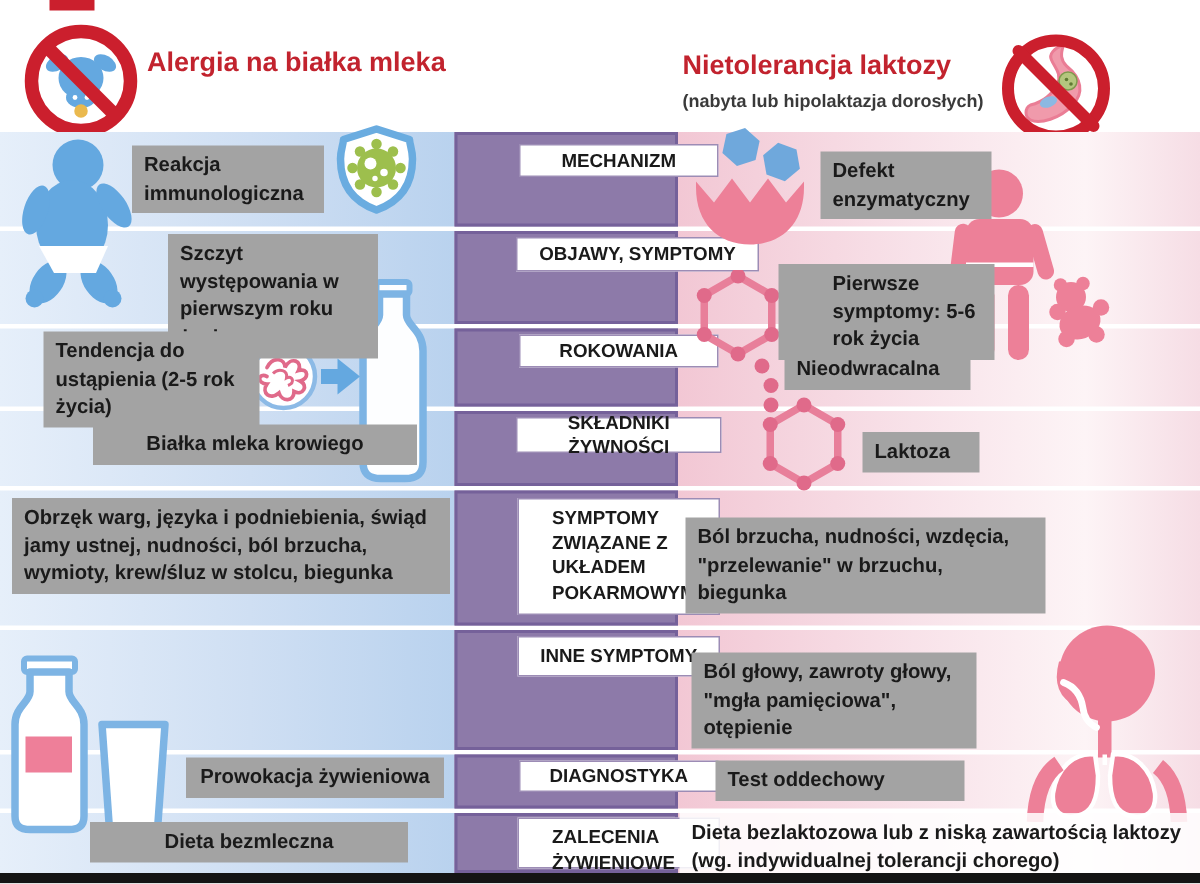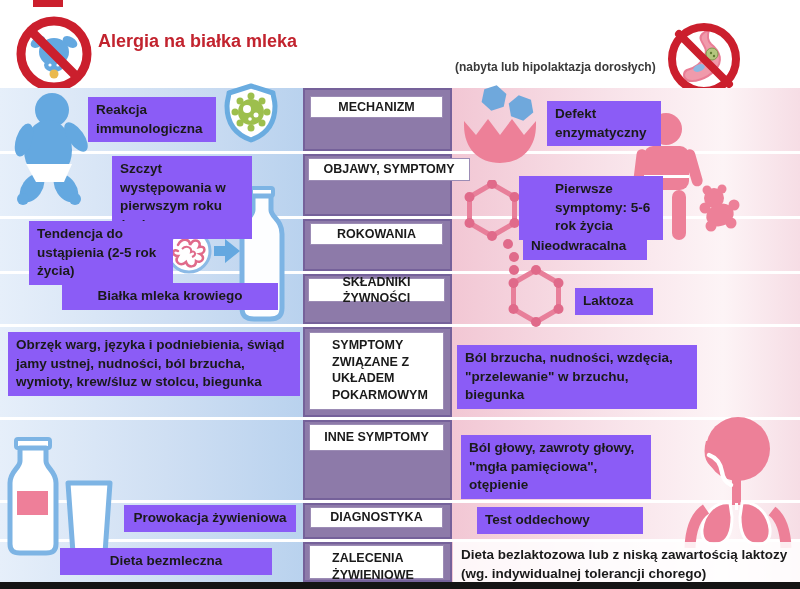--- a/index.html
+++ b/index.html
@@ -4,23 +4,23 @@
 <style>
   html,body{margin:0;padding:0;background:#fff;}
   #stage{position:relative;width:800px;height:589px;background:#fff;overflow:hidden;
          font-family:"Liberation Sans",sans-serif;color:#1a1a1a;}
   .band{position:absolute;}
   .band.left{left:0;width:303px;background:linear-gradient(90deg,#e6effa 0%,#cfdff3 55%,#b9d2ee 100%);}
   .band.right{left:452px;width:348px;background:linear-gradient(90deg,#f2c7d4 0%,#f8e2e9 45%,#fdf4f6 78%,#f6dde5 100%);}
   .seg{position:absolute;left:303px;width:149px;background:#8d7aa9;border:2px solid #75619a;box-sizing:border-box;}
   .seg-label{position:absolute;background:#fff;border:1px solid #9c8cb5;box-sizing:border-box;
              font-weight:bold;font-size:12.5px;line-height:1.32;display:flex;align-items:center;
-             justify-content:center;text-align:center;padding:2px 3px;}
+             justify-content:center;text-align:center;padding:2px 3px;margin-left:36px;}
   .seg-label.tl{justify-content:flex-start;text-align:left;align-items:flex-start;padding:4px 22px;}
-  .txt{position:absolute;background:#8b5cf6;font-weight:bold;font-size:13.5px;line-height:1.38;
+  .txt{position:absolute;background:#a3a3a3;font-weight:bold;font-size:13.5px;line-height:1.38;
        padding:4px 8px;box-sizing:border-box;}
   .txt.ctr{text-align:center;}
   .title{position:absolute;font-weight:bold;font-size:18px;color:#c2232e;}
   .subtitle{position:absolute;font-weight:bold;font-size:12px;color:#3a3a3a;}
   .icon{position:absolute;}
   #bottom-bar{position:absolute;left:0;top:582px;width:800px;height:7px;background:#141414;}
   #top-strip{position:absolute;left:33px;top:0;width:30px;height:7px;background:#cb1f2d;}
 </style>
 </head>
 <body>
@@ -37,20 +37,21 @@
     <ellipse cx="42" cy="53" rx="10" ry="7" fill="#64a8e0"></ellipse>
     <circle cx="38" cy="53" r="1.6" fill="#ffffff"></circle>
     <circle cx="46" cy="53" r="1.6" fill="#ffffff"></circle>
     <circle cx="42" cy="62" r="4.5" fill="#eab94e"></circle>
     <circle cx="42" cy="42" r="33" fill="none" stroke="#cb1f2d" stroke-width="9"></circle>
     <line x1="19" y1="19" x2="65" y2="65" stroke="#cb1f2d" stroke-width="9" stroke-linecap="round"></line>
   </svg>
 
   <div class="title" style="left:98px;top:31px;width:220px;">Alergia na białka mleka</div>
 
+  <div class="title" style="left:455px;top:33px;width:220px;">Nietolerancja laktozy</div>
   <div class="subtitle" style="left:455px;top:60px;width:240px;">(nabyta lub hipolaktazja dorosłych)</div>
 
   <svg class="icon" style="left:663px;top:18px;" width="82" height="82" viewBox="0 0 82 82">
     <circle cx="41" cy="41" r="36" fill="#ffffff"></circle>
     <path d="M46 12 C44 18 44 22 48 26 C58 34 60 44 52 52 C44 61 30 65 24 62 C20 60 20 54 24 52 C32 50 38 46 42 38 C45 31 40 27 38 22 C36 18 40 14 46 12 Z" fill="#f09aab" stroke="#ea7d95" stroke-width="2"></path>
     <circle cx="49" cy="36" r="6" fill="#b4c67e" stroke="#7f9a4e" stroke-width="1"></circle>
     <circle cx="48" cy="35" r="1.2" fill="#5f7a33"></circle>
       <circle cx="51" cy="38" r="1.2" fill="#5f7a33"></circle>
     <ellipse cx="36" cy="50" rx="6" ry="3.5" fill="#8cb8e2" transform="rotate(-20 36 50)"></ellipse>
     <circle cx="41" cy="41" r="32" fill="none" stroke="#cb1f2d" stroke-width="8"></circle>

